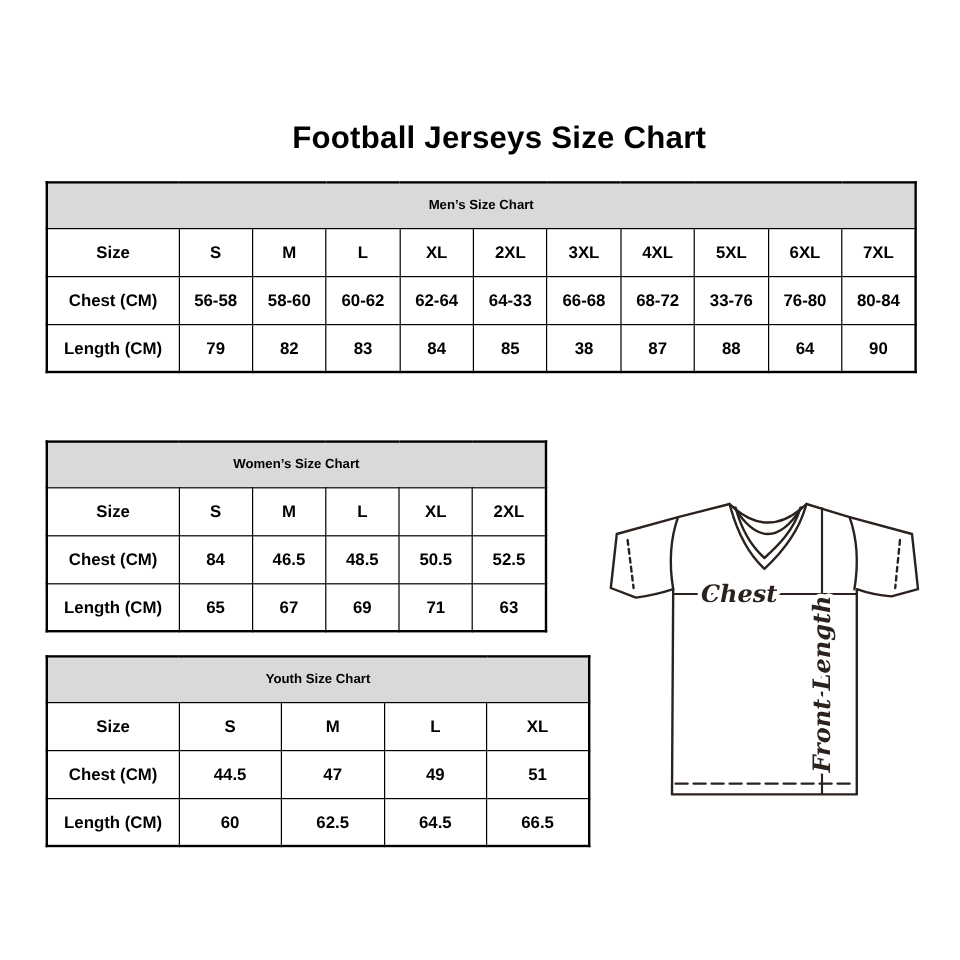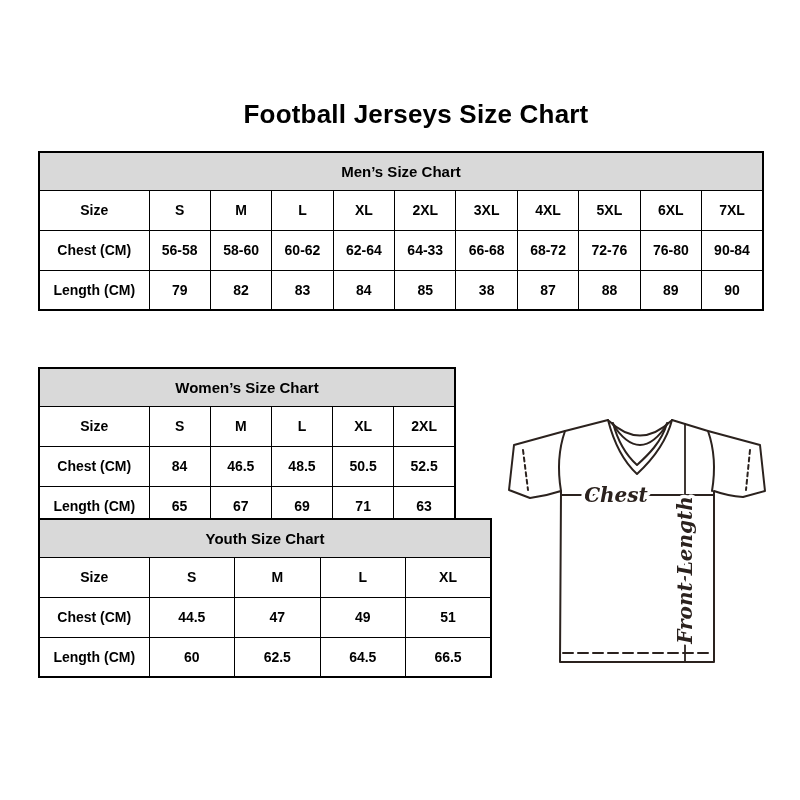--- a/index.html
+++ b/index.html
@@ -18,25 +18,25 @@
   .tbl-wrap table {
     border-collapse: collapse; table-layout: fixed; width: 100%;
     border: 2px solid #000;
   }
   .tbl-wrap th, .tbl-wrap td {
     border: 1px solid #000; text-align: center; vertical-align: middle;
     font-weight: bold; font-size: 14px; padding: 0; height: 40px;
     overflow: hidden; white-space: nowrap;
   }
   .tbl-wrap th.tbl-title {
-    background: #d9d9d9; font-size: 15px; height: 38px;
+    background: #d9d9d9; font-size: 11px; height: 38px;
   }
   #mens-table  { left: 38px; top: 151px; width: 726px; }
   #womens-table{ left: 38px; top: 367px; width: 418px; }
-  #youth-table { left: 38px; top: 518px; width: 454px; }
+  #youth-table { left: 38px; top: 546px; width: 454px; }
   .jersey-diagram { position: absolute; left: 503px; top: 410px; width: 268px; height: 258px; }
   .jersey-stroke { fill: none; stroke: #2b221e; stroke-width: 2; stroke-linejoin: round; stroke-linecap: round; }
   .measure-line { fill: none; stroke: #2b221e; stroke-width: 1.8; }
   .measure-label {
     font-family: "DejaVu Serif", serif; font-style: italic; font-weight: bold;
     font-size: 20px; fill: #2b221e;
     paint-order: stroke; stroke: #ffffff; stroke-width: 7; stroke-linejoin: round;
   }
 </style>
 </head>
@@ -78,35 +78,35 @@
         </tr>
         <tr>
           <th>Chest (CM)</th>
           <td>56-58</td>
           <td>58-60</td>
           <td>60-62</td>
           <td>62-64</td>
           <td>64-33</td>
           <td>66-68</td>
           <td>68-72</td>
-          <td>72-76</td>
+          <td>33-76</td>
           <td>76-80</td>
-          <td>90-84</td>
+          <td>80-84</td>
         </tr>
         <tr>
           <th>Length (CM)</th>
           <td>79</td>
           <td>82</td>
           <td>83</td>
           <td>84</td>
           <td>85</td>
           <td>38</td>
           <td>87</td>
           <td>88</td>
-          <td>89</td>
+          <td>64</td>
           <td>90</td>
         </tr>
       </tbody>
     </table>
   </div>
 <div id="womens-table" class="tbl-wrap">
     <table>
       <colgroup>
         <col style="width: 110px;">
         <col>

